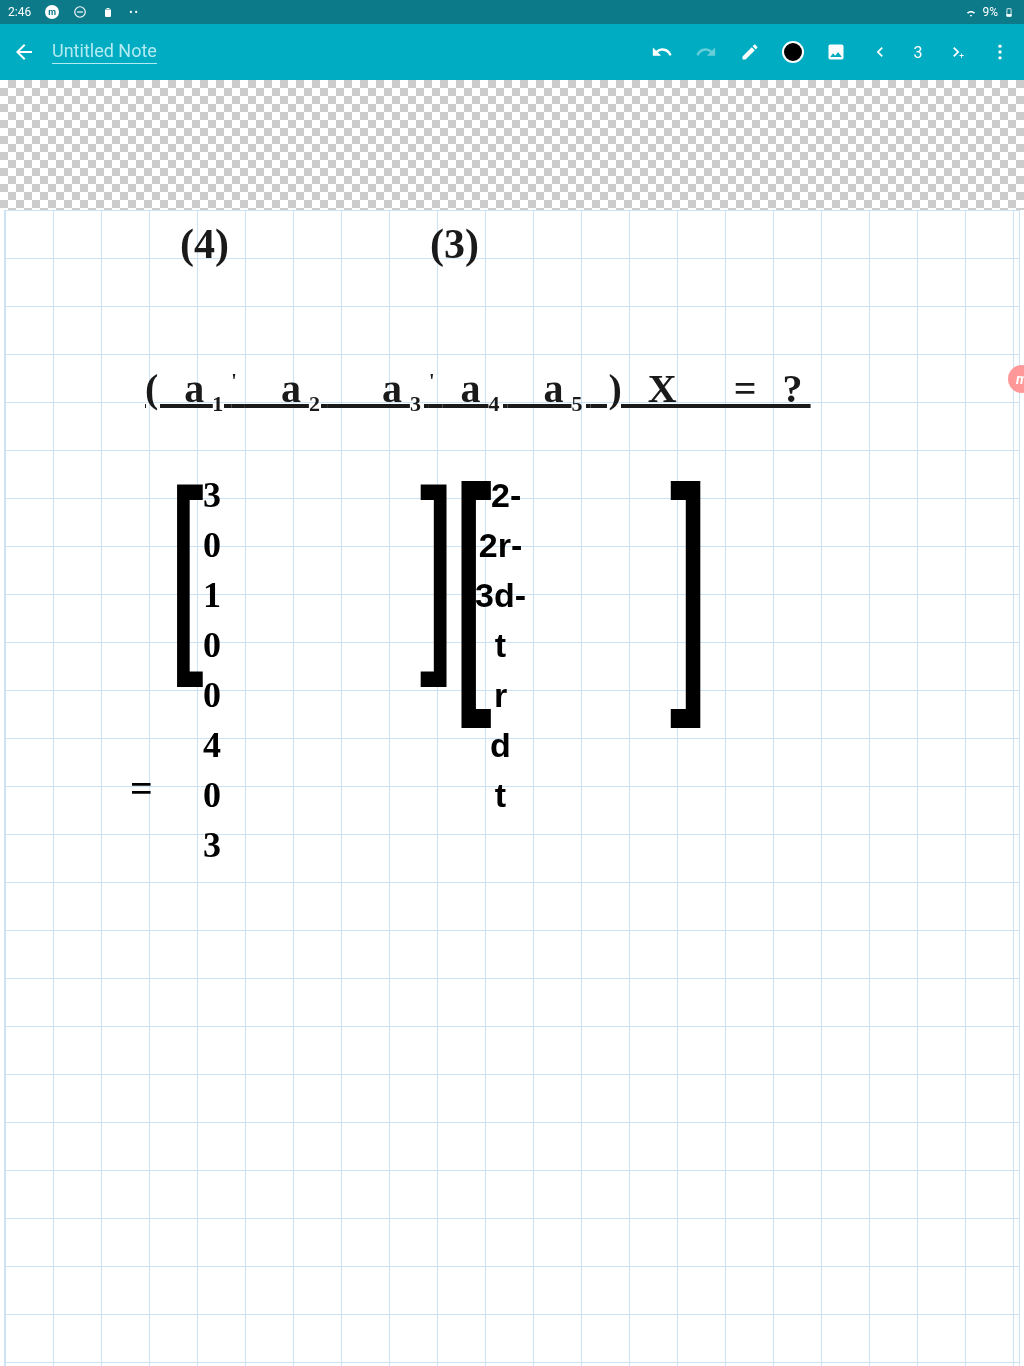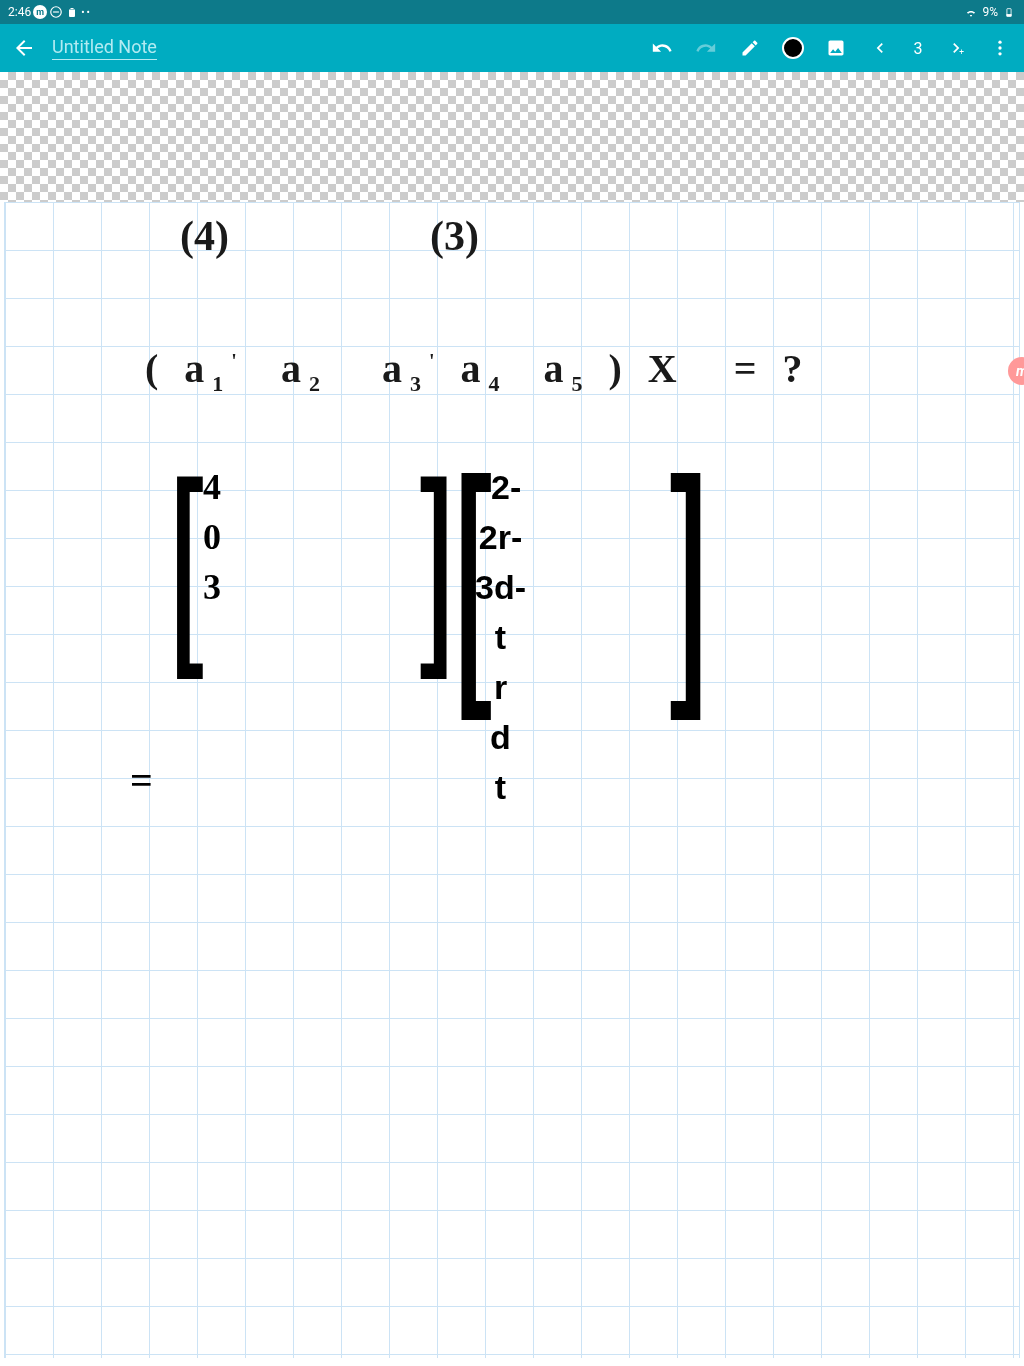--- a/index.html
+++ b/index.html
@@ -7,27 +7,27 @@
     
     .status-bar {
       height: 24px;
       background: #0d7a8a;
       color: white;
       display: flex;
       align-items: center;
       padding: 0 8px;
       font-size: 12px;
     }
-    .status-left { display: flex; align-items: center; gap: 2px; justify-content: center; }
+    .status-left { display: flex; align-items: center; gap: 14px; justify-content: center; }
     .status-right { margin-left: auto; display: flex; align-items: center; gap: 4px; }
     .status-icon { width: 14px; height: 14px; display: inline-flex; align-items: center; justify-content: center; }
     .m-badge { background: white; color: #0d7a8a; border-radius: 50%; width: 14px; height: 14px; font-size: 9px; font-weight: bold; display: inline-flex; align-items: center; justify-content: center; }
     
     .app-bar {
-      height: 48px;
+      height: 56px;
       background: #00acc1;
       color: white;
       display: flex;
       align-items: center;
       padding: 0 12px;
       gap: 16px;
     }
     .back-btn { width: 24px; height: 24px; cursor: pointer; }
     .title { 
       font-size: 18px; 
@@ -79,21 +79,21 @@
     
     .handwriting {
       position: absolute;
       font-family: 'Comic Sans MS', cursive;
       color: #1a1a1a;
       font-weight: 600;
     }
     
     .hw-4 { top: 10px; left: 175px; font-size: 42px; }
     .hw-3 { top: 10px; left: 425px; font-size: 42px; }
-    .hw-eq1 { top: 143px; left: 140px; font-size: 40px; letter-spacing: 8px; }
+    .hw-eq1 { top: 155px; left: 140px; font-size: 40px; letter-spacing: 8px; text-decoration: underline; }
     .hw-sub { font-size: 22px; vertical-align: sub; }
     .hw-sup { font-size: 20px; vertical-align: super; }
     
     .matrix-area { position: absolute; top: 250px; left: 170px; }
     .bracket-l1 { position: absolute; top: 0; left: -8px; font-size: 140px; font-weight: normal; transform: scaleY(1.5); transform-origin: top; }
     .bracket-r1 { position: absolute; top: 0; left: 245px; font-size: 140px; font-weight: normal; transform: scaleY(1.5); transform-origin: top; }
     .matrix1 { position: absolute; top: 10px; left: 15px; font-size: 36px; line-height: 50px; font-family: 'Comic Sans MS', cursive; font-weight: 600; }
     .matrix1 span { display: inline-block; width: 44px; text-align: center; }
     
     .bracket-l2 { position: absolute; top: -8px; left: 275px; font-size: 160px; font-weight: normal; transform: scaleY(1.6); transform-origin: top; }
@@ -216,20 +216,21 @@
     <div class="handwriting hw-4">(4)</div>
     <div class="handwriting hw-3">(3)</div>
 
     <div class="handwriting hw-eq1">
       ( a<span class="hw-sub">1</span><span class="hw-sup">'</span> &nbsp;a<span class="hw-sub">2</span> &nbsp;&nbsp;a<span class="hw-sub">3</span><span class="hw-sup">'</span> a<span class="hw-sub">4</span> &nbsp;a<span class="hw-sub">5</span> ) X⃗ = ?
     </div>
 
     <div class="matrix-area">
       <div class="bracket-l1">[</div>
       <div class="matrix1">
+        <div><span>3</span><span>0</span><span>1</span><span>0</span><span>0</span></div>
         <div><span>4</span><span>0</span><span>3</span></div>
       </div>
       <div class="bracket-r1">]</div>
 
       <div class="bracket-l2">[</div>
       <div class="vector1">
         <div>-2-2r-3d-t</div>
         <div>r</div>
         <div>d</div>
         <div>t</div>

